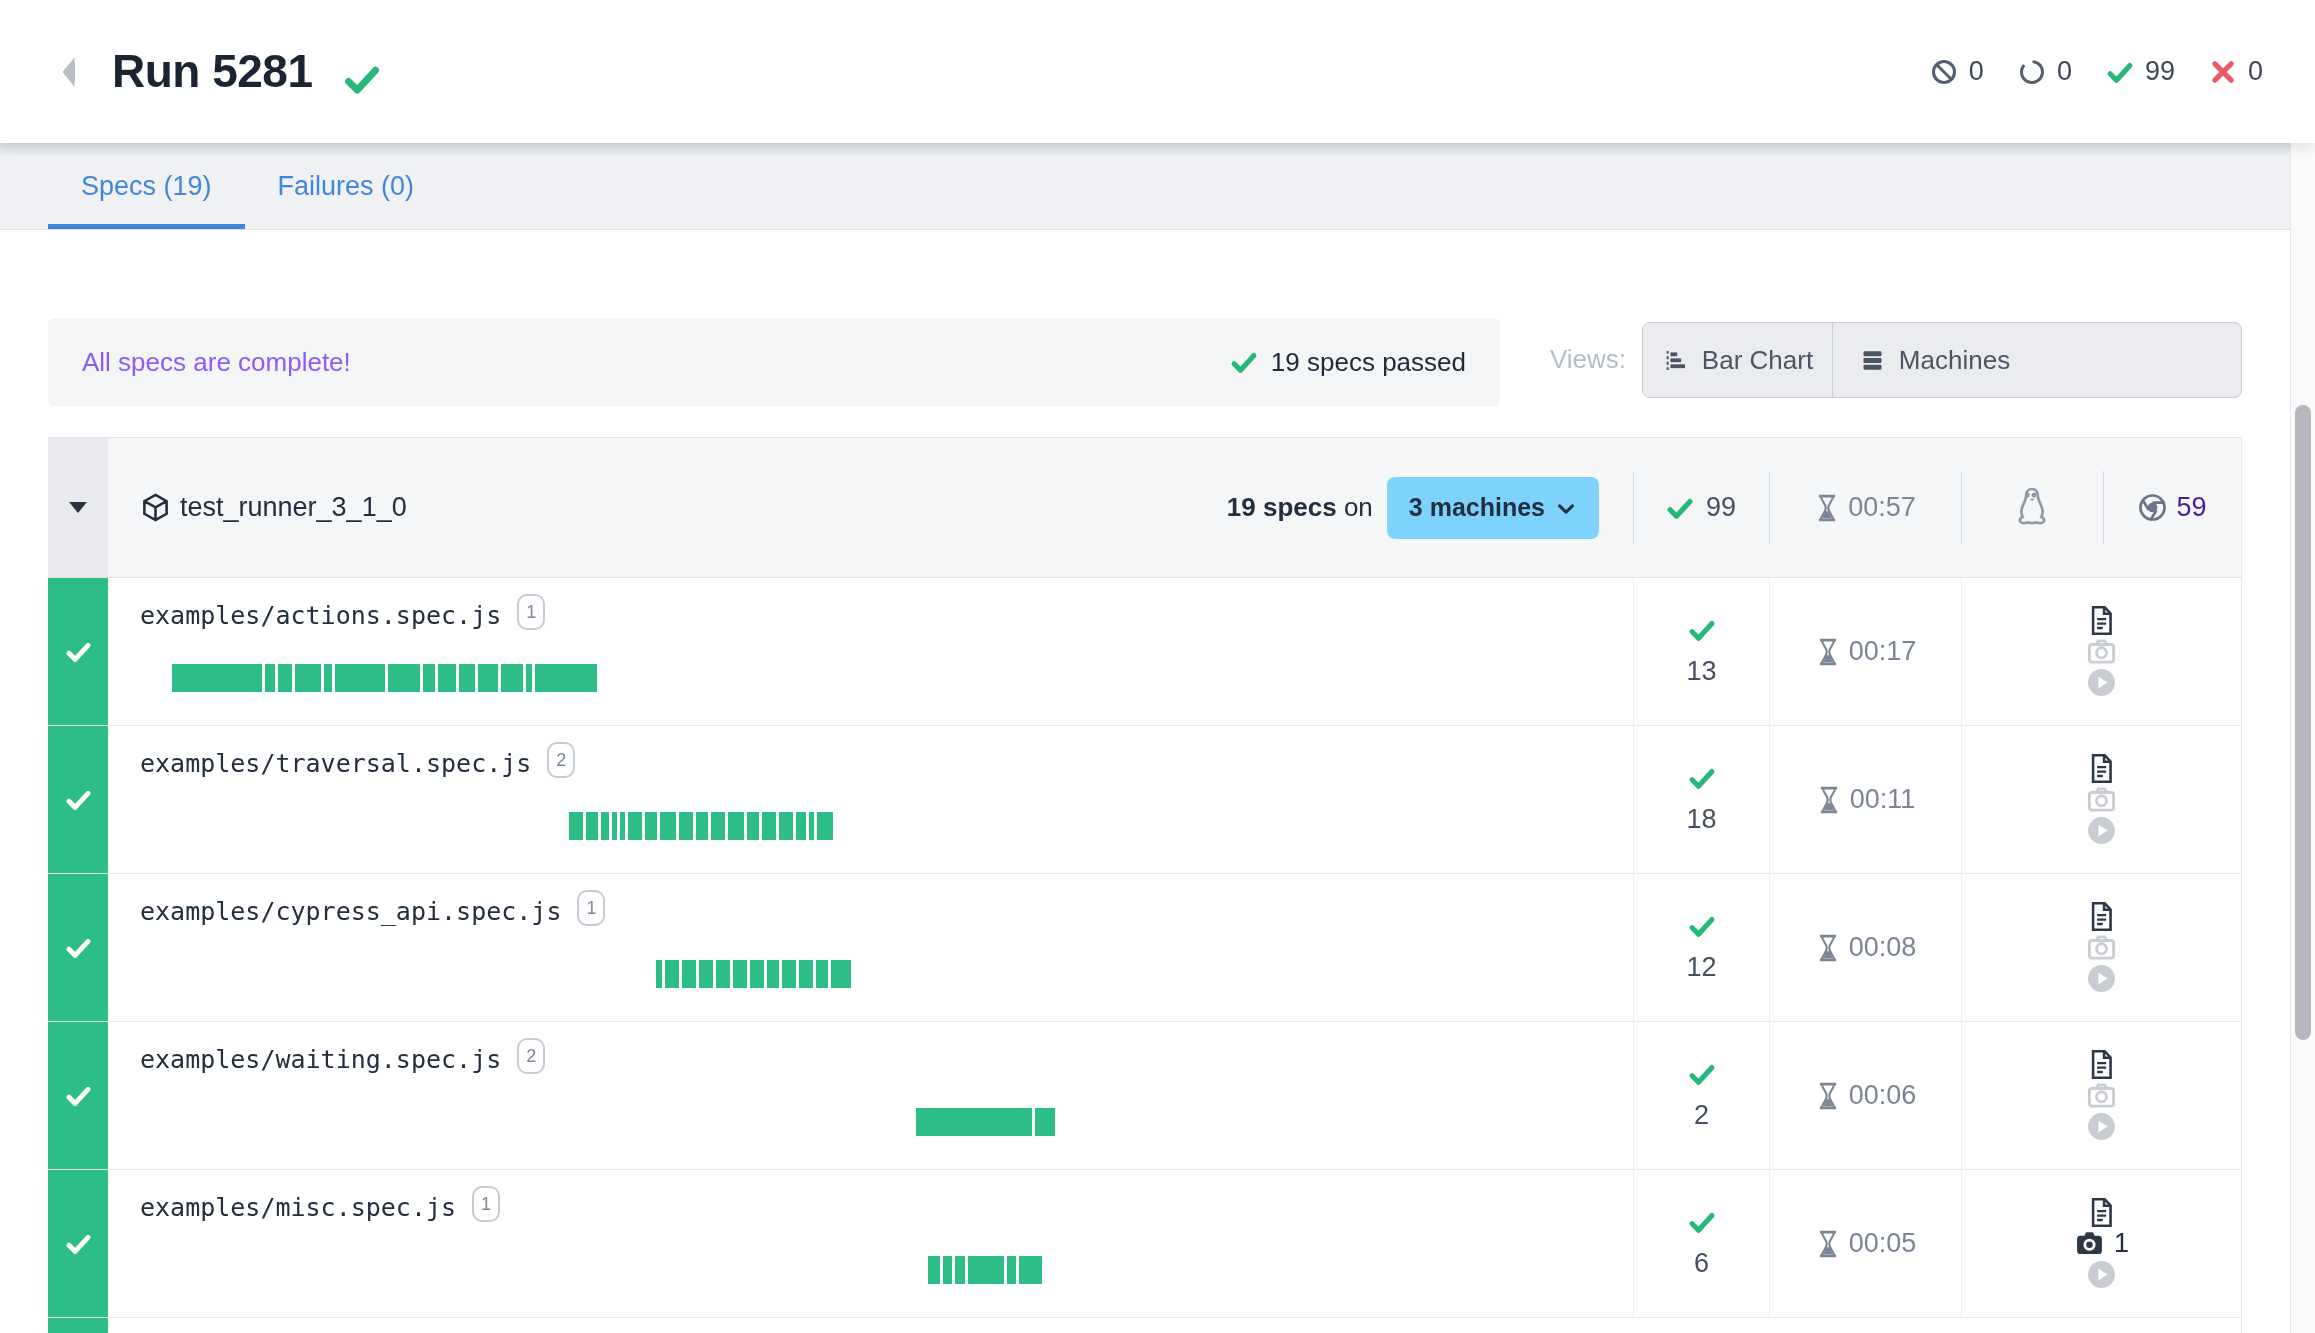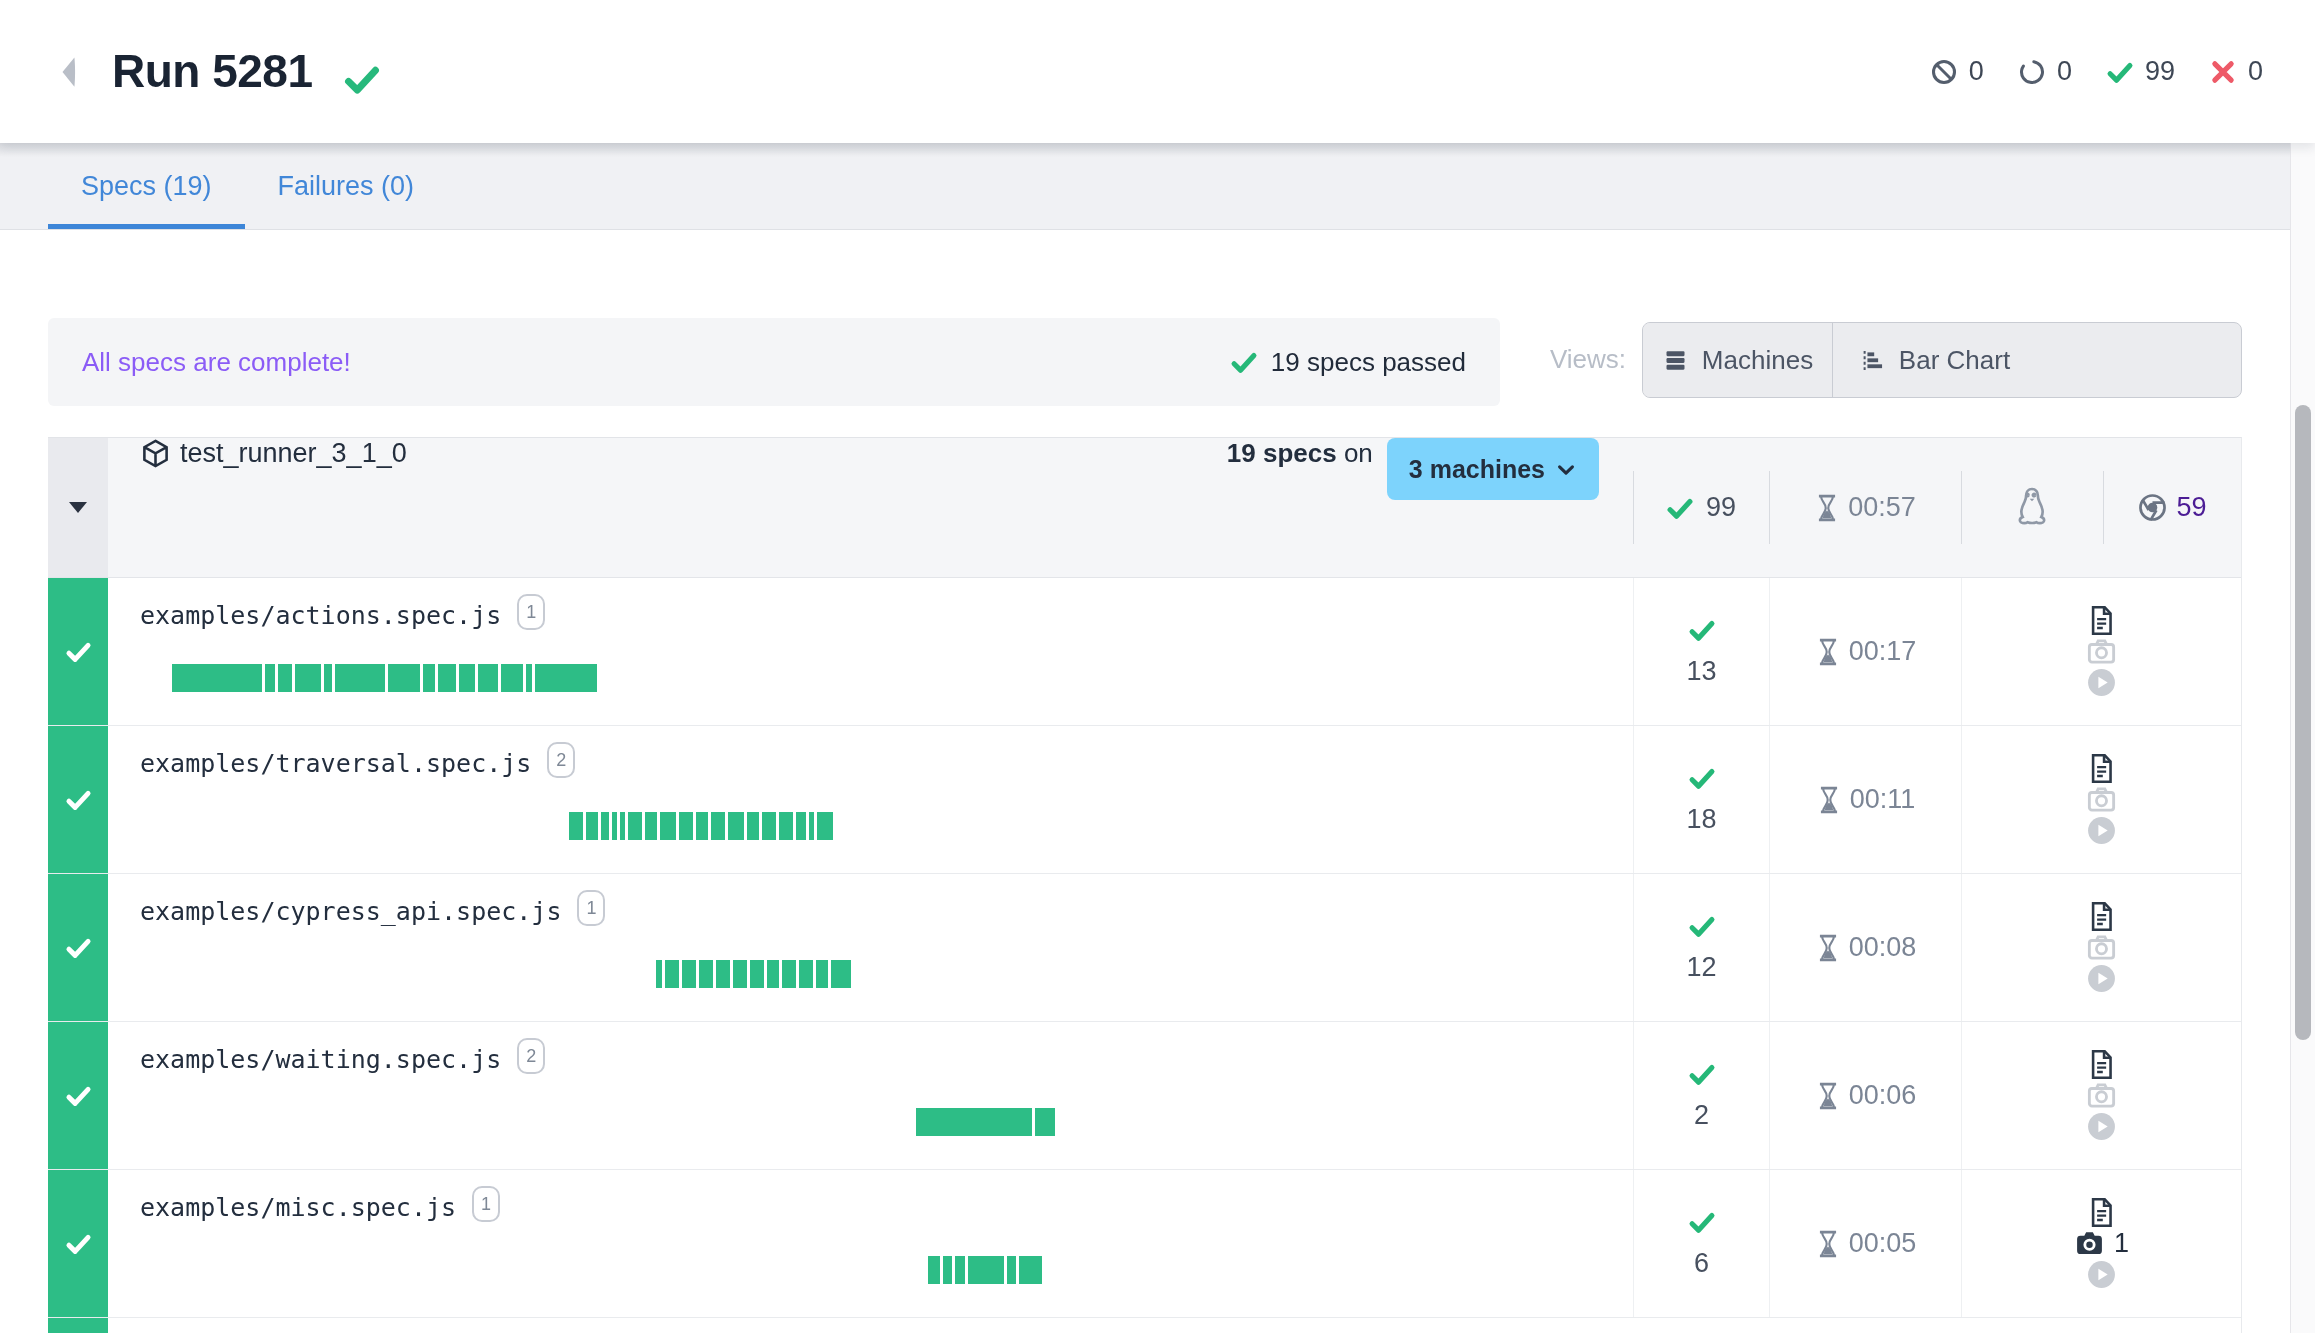--- a/index.html
+++ b/index.html
@@ -46,21 +46,21 @@
   .view-btn .ic { width:27px; height:27px; color:#4c5565; }
   .view-btn:nth-child(1){width:189px;} .view-btn:nth-child(2){width:204px;} .view-btn:nth-child(3){width:205px;}
 
   
   .table { position:absolute; left:48px; top:437px; width:2194px; border-top:1px solid #e2e4e8;
     border-right:1px solid #e8eaed; }
   .group-row { height:140px; display:flex; background:#f5f6f8; border-bottom:1px solid #e3e5e9; }
   .caret-col { width:60px; background:#e9eaee; display:flex; align-items:center; justify-content:center; cursor:pointer; }
   .caret-col .tri { width:0; height:0; border-left:9px solid transparent; border-right:9px solid transparent;
     border-top:11px solid #2a3240; }
-  .group-main { flex:1; display:flex; padding-left:32px; min-width:0; }
+  .group-main { flex:1; display:flex; align-items:center; padding-left:32px; min-width:0; }
   .cube { width:31px; height:31px; color:#232e3e; flex:none; }
   .group-name { font-size:27px; color:#232e3e; margin-left:9px; }
   .specs-on { margin-left:auto; font-size:26px; color:#232e3e; white-space:nowrap; }
   .specs-on b { font-weight:700; }
   .machines-dd { margin-left:14px; margin-right:34px; height:62px; background:#7dd3fc; border-radius:8px;
     display:flex; align-items:center; gap:10px; padding:0 22px; font-size:25px; font-weight:700; color:#232e3e; cursor:pointer; }
   .machines-dd .ic { width:22px; height:22px; color:#232e3e; }
   .g-col { position:relative; display:flex; align-items:center; justify-content:center; }
   .g-col::before { content:""; position:absolute; left:0; top:33px; bottom:33px; width:1px; background:#d8dbe0; }
   .g-check{width:136px;} .g-dur{width:192px;} .g-os{width:142px;} .g-browser{width:138px;}
@@ -231,29 +231,29 @@
       <span class="ic"><svg width="28" height="28">
             <use href="#i-check"></use>
           </svg></span>
       <span>19 specs passed</span>
     </span>
   </div>
   <div class="views-label">Views:</div>
   <div class="views-group" id="views-group">
       <div class="view-btn">
         <span class="ic"><svg width="27" height="27">
+            <use href="#i-barchart"></use>
+          </svg></span>
+        <span>Bar Chart</span>
+      </div>
+      <div class="view-btn">
+        <span class="ic"><svg width="27" height="27">
             <use href="#i-machines"></use>
           </svg></span>
         <span>Machines</span>
-      </div>
-      <div class="view-btn">
-        <span class="ic"><svg width="27" height="27">
-            <use href="#i-barchart"></use>
-          </svg></span>
-        <span>Bar Chart</span>
       </div>
     </div>
 
   <div class="table">
     <div class="group-row">
       <div class="caret-col">
           <span class="tri"></span>
         </div>
       <div class="group-main">
         <span class="cube"><svg width="31" height="31">

